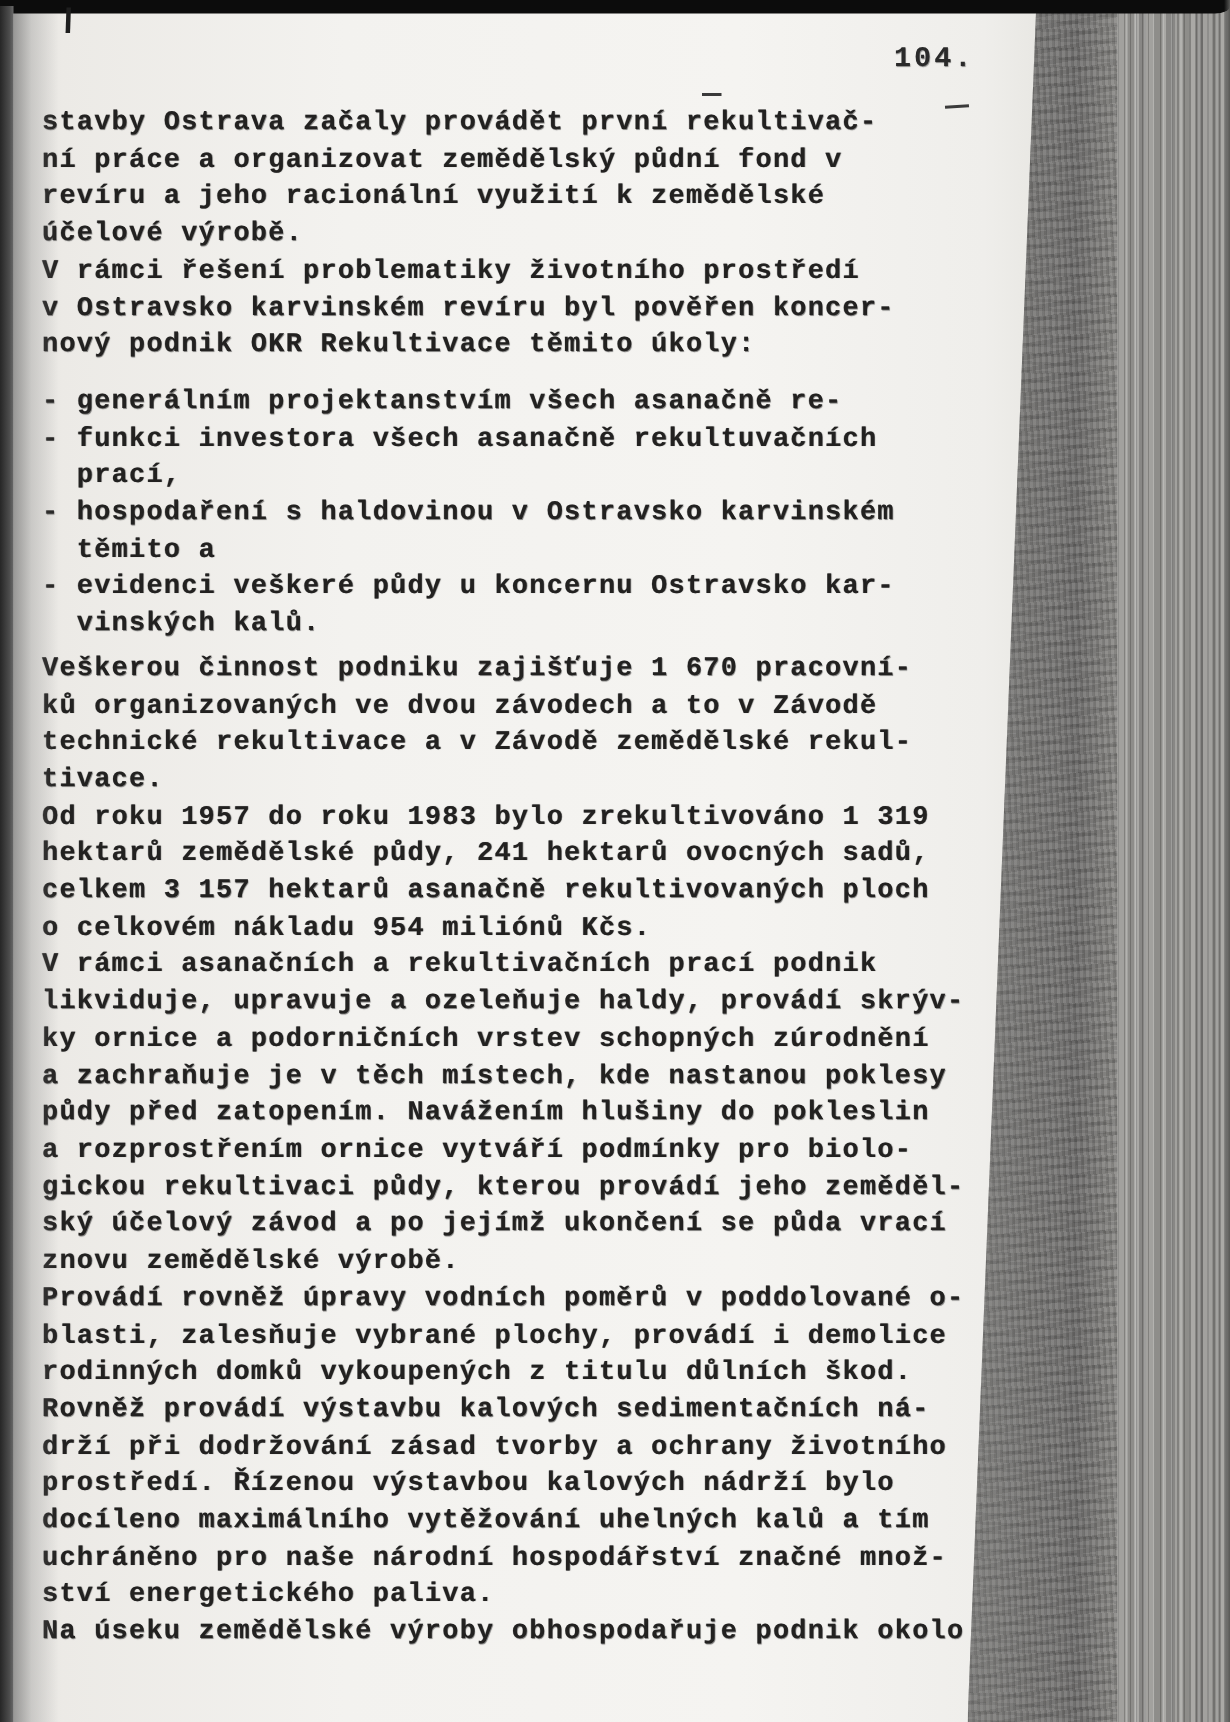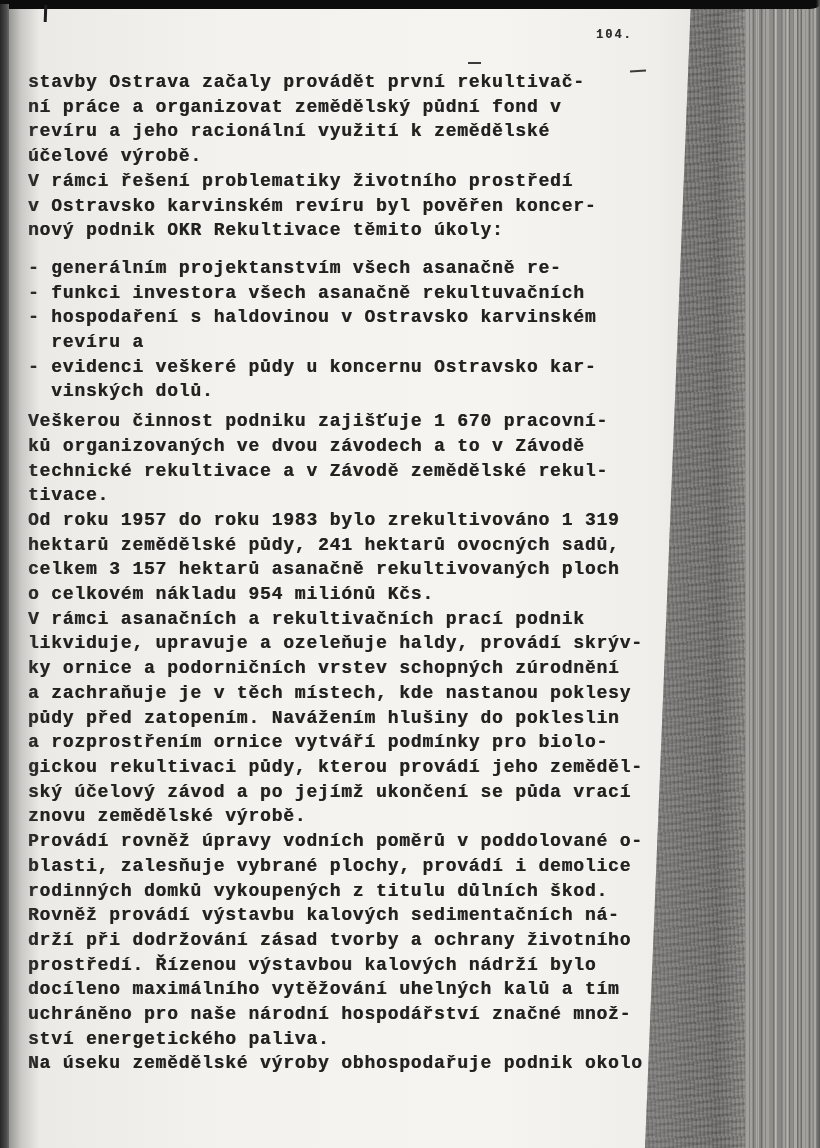--- a/index.html
+++ b/index.html
@@ -32,21 +32,21 @@
     background:
       repeating-linear-gradient(90deg,rgba(0,0,0,.20) 0 1px,rgba(0,0,0,0) 1px 4px),
       repeating-linear-gradient(90deg,rgba(255,255,255,.18) 0 1px,rgba(255,255,255,0) 1px 6px),
       repeating-linear-gradient(90deg,#a2a19e 0 6px,#8e8d8a 6px 11px,#aaa9a6 11px 14px,#888785 14px 19px);
   }
   .binding-contact { position:absolute; top:0; bottom:0; left:0; width:60px;
     background:linear-gradient(90deg,rgba(60,60,60,.35),rgba(60,60,60,0)); }
 
   
   .page-number { position:absolute; top:28px; left:596px;
-    font-size:12px; font-weight:bold; color:#2a2a2a; letter-spacing:2px;
+    font-size:19px; font-weight:bold; color:#2a2a2a; letter-spacing:2px;
     text-shadow:.4px .4px .6px rgba(40,40,40,.5); }
   .text-block { position:absolute; top:70px; left:28px; width:640px;
     font-size:18px; line-height:24.7px; font-weight:bold; letter-spacing:.8px;
     color:#222120; text-shadow:.4px .4px .5px rgba(35,35,35,.55),-.3px 0 .4px rgba(35,35,35,.3); }
   .para { margin:0; }
   .para.bullets { margin-top:13px; margin-bottom:5px; }
   .line { white-space:pre; }
 
   
   .tick-mark { position:absolute; left:44px; top:5px; width:3px; height:17px;
@@ -67,24 +67,25 @@
         <div class="line">účelové výrobě.</div>
       </div>
     <div class="para">
         <div class="line">V rámci řešení problematiky životního prostředí</div>
         <div class="line">v Ostravsko karvinském revíru byl pověřen koncer-</div>
         <div class="line">nový podnik OKR Rekultivace těmito úkoly:</div>
       </div>
     <div class="para bullets">
         <div class="line">- generálním projektanstvím všech asanačně re-</div>
         <div class="line">- funkci investora všech asanačně rekultuvačních</div>
+        <div class="line">  prací,</div>
         <div class="line">- hospodaření s haldovinou v Ostravsko karvinském</div>
-        <div class="line">  revíru a</div>
+        <div class="line">  těmito a</div>
         <div class="line">- evidenci veškeré půdy u koncernu Ostravsko kar-</div>
-        <div class="line">  vinských dolů.</div>
+        <div class="line">  vinských kalů.</div>
       </div>
     <div class="para">
         <div class="line">Veškerou činnost podniku zajišťuje 1 670 pracovní-</div>
         <div class="line">ků organizovaných ve dvou závodech a to v Závodě</div>
         <div class="line">technické rekultivace a v Závodě zemědělské rekul-</div>
         <div class="line">tivace.</div>
       </div>
     <div class="para">
         <div class="line">Od roku 1957 do roku 1983 bylo zrekultivováno 1 319</div>
         <div class="line">hektarů zemědělské půdy, 241 hektarů ovocných sadů,</div>

